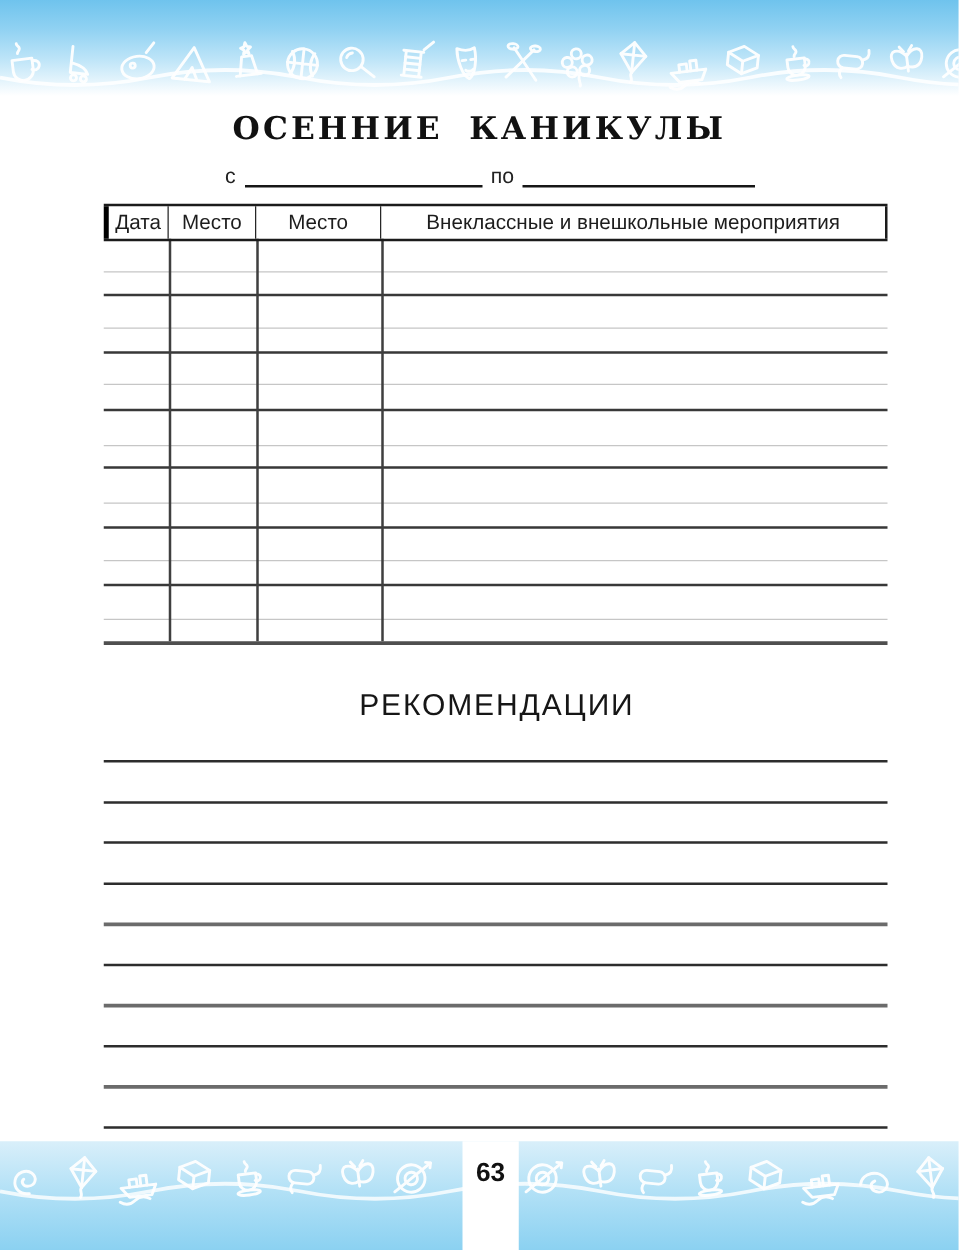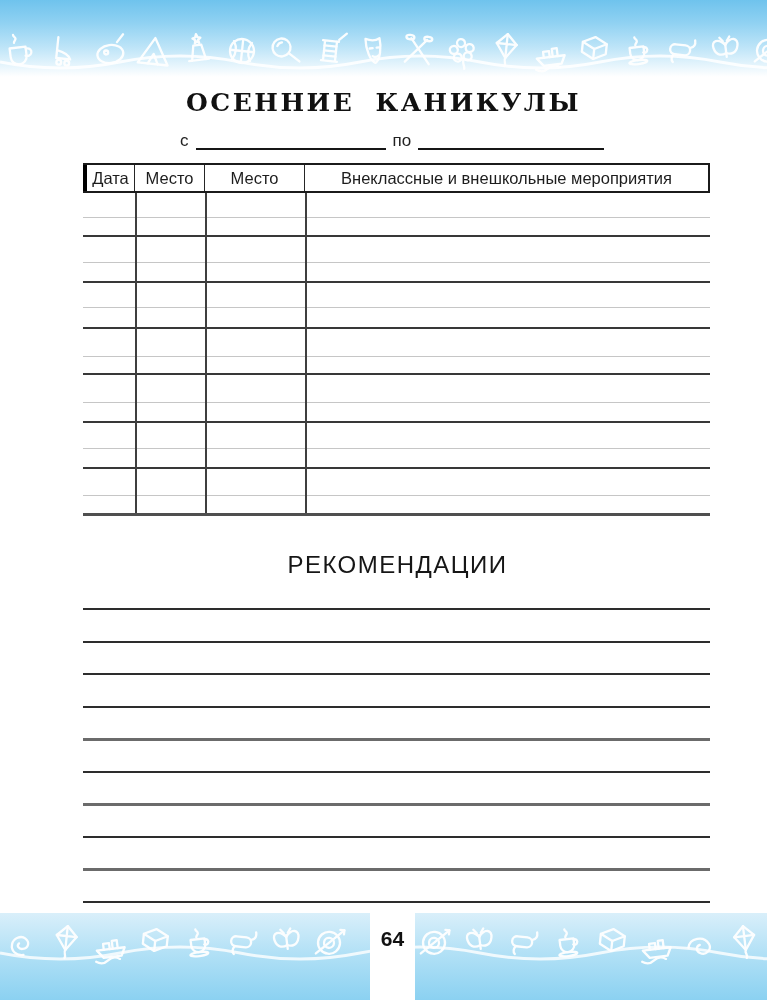--- a/index.html
+++ b/index.html
@@ -296,21 +296,21 @@
         </svg>
         <svg viewBox="0 0 44 44" class="dec-icon">
           <use href="#sym-swirl" xlink:href="#sym-swirl" fill="none" stroke="#ffffff" stroke-width="2.3" stroke-linecap="round" stroke-linejoin="round"></use>
         </svg>
         <svg viewBox="0 0 44 44" class="dec-icon">
           <use href="#sym-kite" xlink:href="#sym-kite" fill="none" stroke="#ffffff" stroke-width="2.3" stroke-linecap="round" stroke-linejoin="round"></use>
         </svg>
       </div>
   </div>
   <div id="page-number-gap">
-    <span id="page-number">64</span>
+    <span id="page-number">63</span>
   </div>
 
 <div class="hline" style="left: 83px; top: 235px; width: 627px; height: 2px; background: rgb(56, 56, 56);"></div>
     <div class="hline" style="left: 83px; top: 281px; width: 627px; height: 2px; background: rgb(56, 56, 56);"></div>
     <div class="hline" style="left: 83px; top: 327px; width: 627px; height: 2px; background: rgb(56, 56, 56);"></div>
     <div class="hline" style="left: 83px; top: 373px; width: 627px; height: 2px; background: rgb(56, 56, 56);"></div>
     <div class="hline" style="left: 83px; top: 421px; width: 627px; height: 2px; background: rgb(56, 56, 56);"></div>
     <div class="hline" style="left: 83px; top: 467px; width: 627px; height: 2px; background: rgb(56, 56, 56);"></div>
     <div class="hline" style="left: 83px; top: 513px; width: 627px; height: 2.5px; background: rgb(79, 79, 79);"></div>
     <div class="hline" style="left: 83px; top: 217px; width: 627px; height: 1px; background: rgb(198, 198, 198);"></div>

